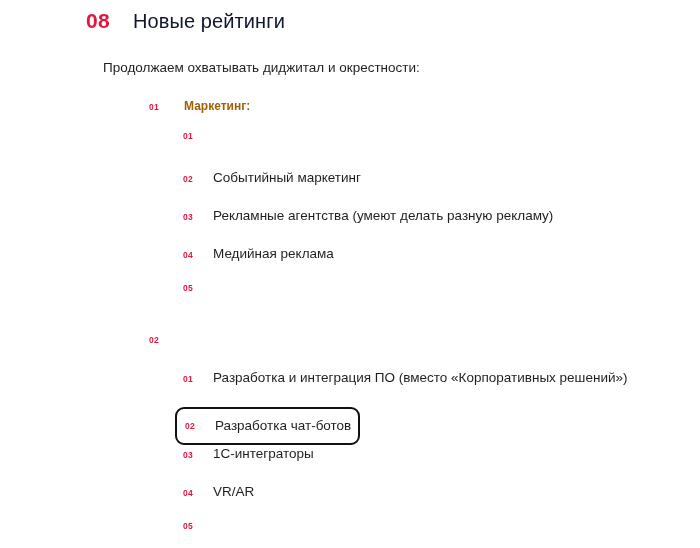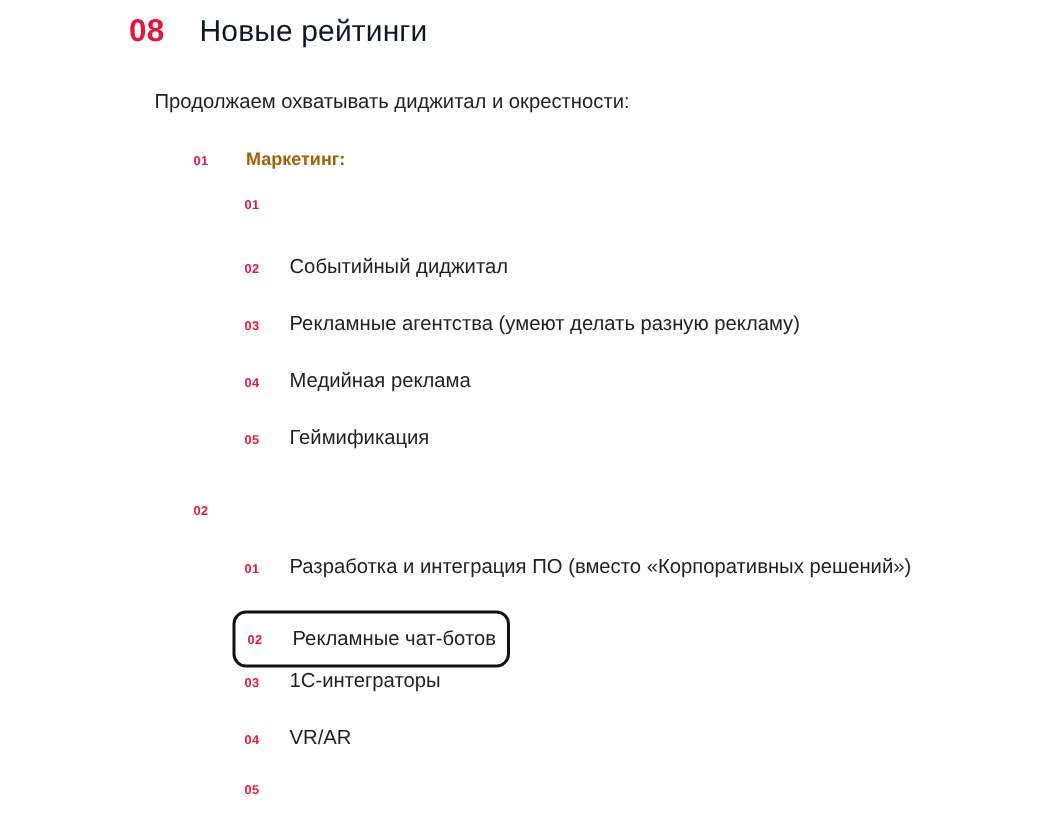--- a/index.html
+++ b/index.html
@@ -54,20 +54,21 @@
     line-height: 18px;
     color: #1f1f1f;
   }
 
   
   .sections {
     margin-top: 20px;
   }
   .section {
     margin-top: 0;
+    padding-left: 20px;
   }
   .section + .section {
     margin-top: 14px;
   }
 
   .section-head {
     display: flex;
     align-items: baseline;
     margin-left: 129px;
     height: 28px;
@@ -142,48 +143,47 @@
         <div class="section-head">
           <span class="marker">01</span>
           <span class="section-title">Маркетинг:</span>
         </div>
         <div class="items">
           <div class="item">
             <span class="marker">01</span>
           </div>
           <div class="item">
             <span class="marker">02</span>
-            <span class="item-label">Событийный диджитал</span>
+            <span class="item-label">Событийный маркетинг</span>
           </div>
           <div class="item">
             <span class="marker">03</span>
             <span class="item-label">Рекламные агентства (умеют делать разную рекламу)</span>
           </div>
           <div class="item">
             <span class="marker">04</span>
             <span class="item-label">Медийная реклама</span>
           </div>
           <div class="item">
             <span class="marker">05</span>
-            <span class="item-label">Геймификация</span>
           </div>
         </div>
       </div>
       <div class="section">
         <div class="section-head">
           <span class="marker">02</span>
         </div>
         <div class="items">
           <div class="item">
             <span class="marker">01</span>
             <span class="item-label">Разработка и интеграция ПО (вместо «Корпоративных решений»)</span>
           </div>
           <div class="item highlighted">
             <span class="marker">02</span>
-            <span class="item-label">Рекламные чат-ботов</span>
+            <span class="item-label">Разработка чат-ботов</span>
           </div>
           <div class="item">
             <span class="marker">03</span>
             <span class="item-label">1С-интеграторы</span>
           </div>
           <div class="item">
             <span class="marker">04</span>
             <span class="item-label">VR/AR</span>
           </div>
           <div class="item">

